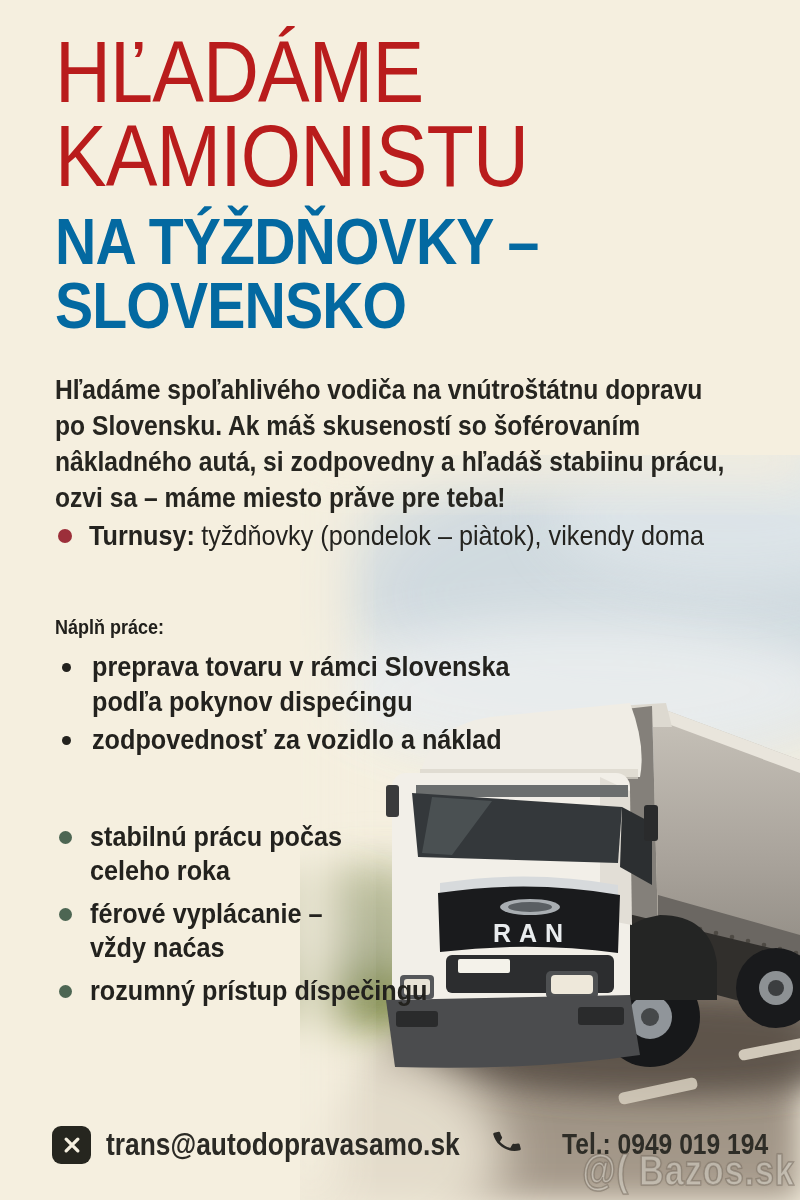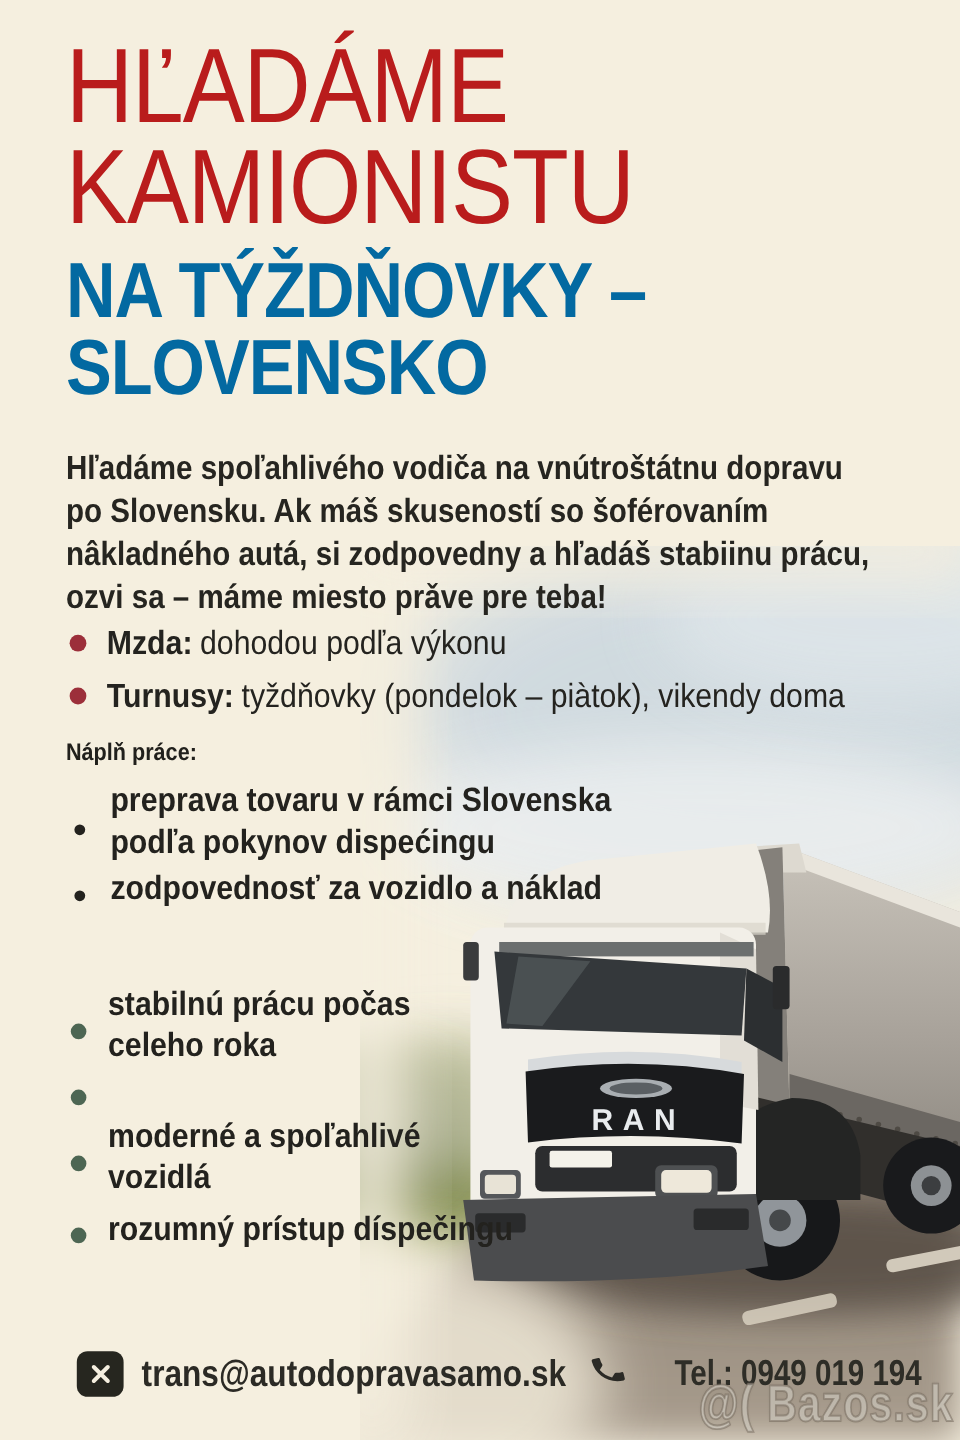--- a/index.html
+++ b/index.html
@@ -25,34 +25,34 @@
   .hl-dot { flex:none; width:14px; height:14px; border-radius:50%; background:#9c2f3a; margin:9px 17px 0 3px; }
   .hl-text { font-size:28px; line-height:32px; color:#24231f; transform:scaleX(0.9);
              transform-origin:left top; white-space:nowrap; }
   .hl-label { font-weight:bold; }
   .hl-body { font-weight:normal; margin-left:7px; }
 
   .section { position:absolute; left:55px; }
   .sec-nap { top:616px; }
   .sec-pon { top:820px; }
   .sec-h { margin:0 0 10px 0; font-size:20px; font-weight:bold; color:#21201c; }
-  .li { display:flex; align-items:center; }
+  .li { display:flex; align-items:flex-start; }
   .sec-nap .li { margin-bottom:3px; }
   .sec-pon .li { margin-bottom:9px; }
   .dot { flex:none; border-radius:50%; }
   .dot-black { width:9px; height:9px; background:#23221e; margin:14px 21px 0 7px; }
   .dot-green { width:13px; height:13px; background:#4d6653; margin:11px 18px 0 4px; }
   .li-text { font-size:28px; font-weight:bold; color:#23221e; }
   .sec-nap .li-text { line-height:35px; }
   .sec-pon .li-text { line-height:34px; }
   .li-line { display:block; transform:scaleX(0.9); transform-origin:left top; white-space:nowrap; }
 
   .truck-photo { position:absolute; left:300px; top:455px; width:500px; height:745px; }
 
-  .contact-email { position:absolute; left:52px; top:1126px; display:flex; align-items:center;margin-left:12px; }
+  .contact-email { position:absolute; left:52px; top:1126px; display:flex; align-items:center; }
   .mail-badge { flex:none; width:39px; height:38px; background:#26261f; border-radius:9px;
                 display:flex; align-items:center; justify-content:center; margin-right:15px; }
   .email-text { font-size:31px; font-weight:bold; color:#2b2a25; transform:scaleX(0.85);
                 transform-origin:left center; white-space:nowrap; }
 
   .contact-phone { position:absolute; left:492px; top:1126px; display:flex; align-items:flex-end;gap:28px; }
   .phone-ic { flex:none; margin-right:11px; transform:rotate(-14deg); }
   .phone-text { font-size:30px; font-weight:bold; color:#2e2d27; transform:scaleX(0.82);
                 transform-origin:left center; white-space:nowrap; }
 
@@ -189,24 +189,20 @@
   <div class="intro">
     <span class="cx">Hľadáme spoľahlivého vodiča na vnútroštátnu dopravu</span>
     <span class="cx">po Slovensku. Ak máš skuseností so šoférovaním</span>
     <span class="cx">nâkladného autá, si zodpovedny a hľadáš stabiinu prácu,</span>
     <span class="cx">ozvi sa – máme miesto prǎve pre teba!</span>
   </div>
 
   <div class="highlights">
     <div class="hl">
       <span class="hl-dot"></span>
-      <span class="hl-text"><b class="hl-label">Mzda:</b><span class="hl-body">dohodou podľa výkonu</span></span>
-    </div>
-    <div class="hl">
-      <span class="hl-dot"></span>
       <span class="hl-text"><b class="hl-label">Turnusy:</b><span class="hl-body">tyždňovky (pondelok – piàtok), vikendy doma</span></span>
     </div>
   </div>
 
   <div class="section sec-nap">
     <h2 class="sec-h">
         <span class="cx9">Náplň práce:</span>
       </h2>
     <div class="li">
       <span class="dot dot-black"></span>
@@ -226,26 +222,23 @@
   <div class="section sec-pon">
     <div class="li">
       <span class="dot dot-green"></span>
       <span class="li-text">
         <span class="li-line">stabilnú prácu počas</span>
         <span class="li-line">celeho roka</span>
       </span>
     </div>
     <div class="li">
       <span class="dot dot-green"></span>
-    </div>
-    <div class="li">
-      <span class="dot dot-green"></span>
-      <span class="li-text">
-        <span class="li-line">moderné a spoľahlivé</span>
-        <span class="li-line">vozidlá</span>
+      <span class="li-text">
+        <span class="li-line">férové vyplácanie –</span>
+        <span class="li-line">vždy naćas</span>
       </span>
     </div>
     <div class="li">
       <span class="dot dot-green"></span>
       <span class="li-text">
         <span class="li-line">rozumný prístup díspečingu</span>
       </span>
     </div>
   </div>
 

